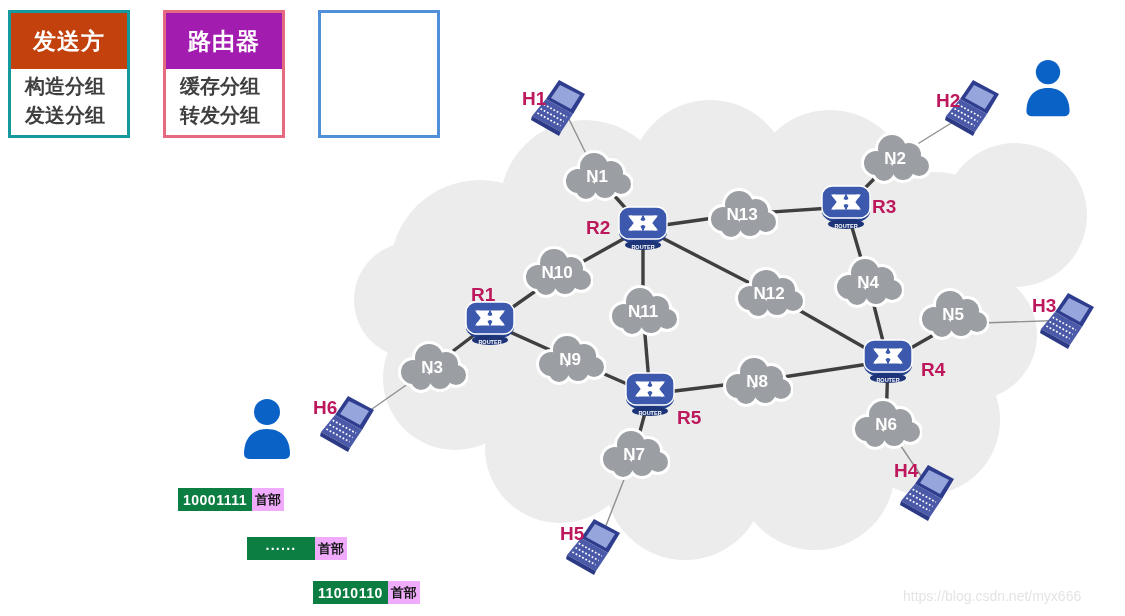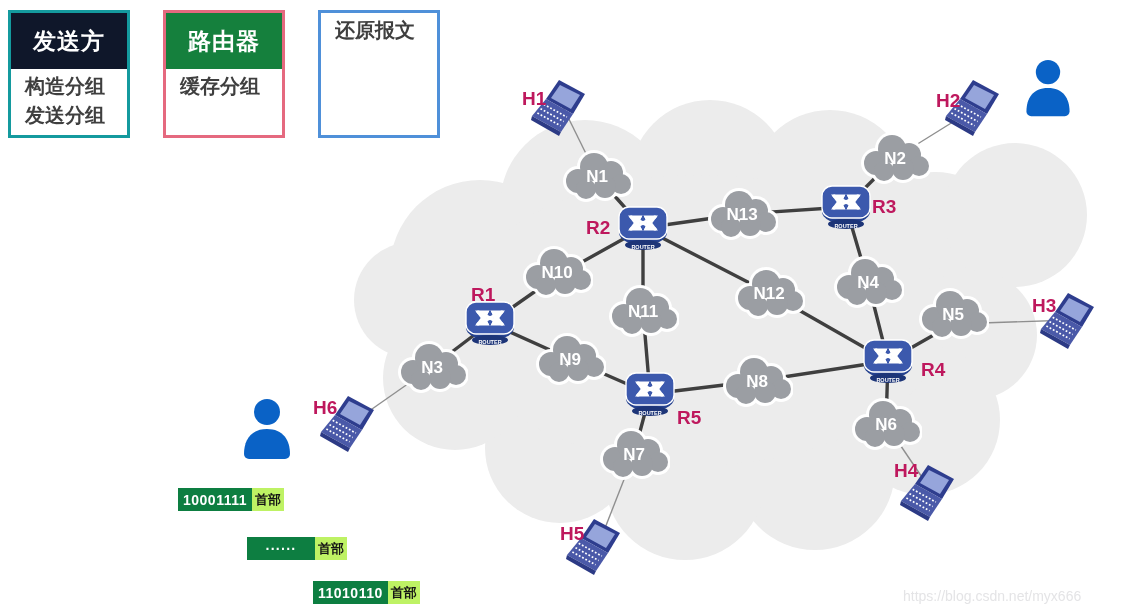--- a/index.html
+++ b/index.html
@@ -8,39 +8,39 @@
   svg{display:block;}
   .layer{position:absolute;left:0;top:0;}
 
   
   #legend{position:absolute;left:8px;top:10px;display:flex;gap:33px;}
   .lg-box{width:116px;border-width:3px;border-style:solid;background:#fff;}
   .lg-head{height:56px;display:flex;align-items:center;justify-content:center;
            color:#fff;font-size:23px;font-weight:bold;letter-spacing:1px;}
   .lg-body{padding:3px 8px 5px 0;text-align:center;font-size:20px;font-weight:bold;
            color:#3f3f3f;line-height:29px;}
-  .lg-teal{border-color:#149a9e;} .lg-teal .lg-head{background:#0f172a;}
-  .lg-pink{border-color:#e5697f;} .lg-pink .lg-head{background:#15803d;}
+  .lg-teal{border-color:#149a9e;} .lg-teal .lg-head{background:#c2410c;}
+  .lg-pink{border-color:#e5697f;} .lg-pink .lg-head{background:#a21caf;}
   .lg-blue{border-color:#4f90d9;} .lg-blue .lg-head{background:#4f90d9;}
 
   
   .node-net{position:absolute;width:72px;height:52px;}
   .net-label{position:absolute;inset:0;display:flex;align-items:center;justify-content:center;
              color:#fff;font-size:17px;font-weight:bold;padding-top:2px;}
   .node-router{position:absolute;width:56px;height:48px;}
   .node-laptop{position:absolute;width:64px;height:58px;}
   .node-person{position:absolute;}
   .ref-label{position:absolute;color:#be185d;font-weight:bold;font-size:19px;white-space:nowrap;}
 
   
   .packet{position:absolute;display:flex;height:23px;}
   .pk-payload{background:#0d7e41;color:#fff;font-size:14px;font-weight:bold;
               display:flex;align-items:center;justify-content:center;
               padding:0 5px;min-width:58px;letter-spacing:.5px;}
-  .pk-header{background:#bef264;color:#151515;font-size:13px;font-weight:bold;
+  .pk-header{background:#f0abfc;color:#151515;font-size:13px;font-weight:bold;
              display:flex;align-items:center;justify-content:center;padding:0 3px;}
 
   #watermark{position:absolute;left:903px;top:588px;color:#e4e4e6;font-size:14px;}
 </style>
 </head>
 <body>
 
 <div id="canvas">
 
   <svg width="0" height="0" style="position:absolute">
@@ -548,25 +548,25 @@
       <div class="lg-head">发送方</div>
       <div class="lg-body">
         <div>构造分组</div>
         <div>发送分组</div>
       </div>
     </div>
     <div class="lg-box lg-pink">
       <div class="lg-head">路由器</div>
       <div class="lg-body">
         <div>缓存分组</div>
+        <div>转发分组</div>
       </div>
     </div>
     <div class="lg-box lg-blue">
       <div class="lg-body">
-        <div>还原报文</div>
       </div>
     </div>
   </div>
 
   <div class="packet" style="left:178px;top:488px">
     <div class="pk-payload">10001111</div>
     <div class="pk-header">首部</div>
   </div>
   <div class="packet" style="left:247px;top:537px">
     <div class="pk-payload">······</div>

